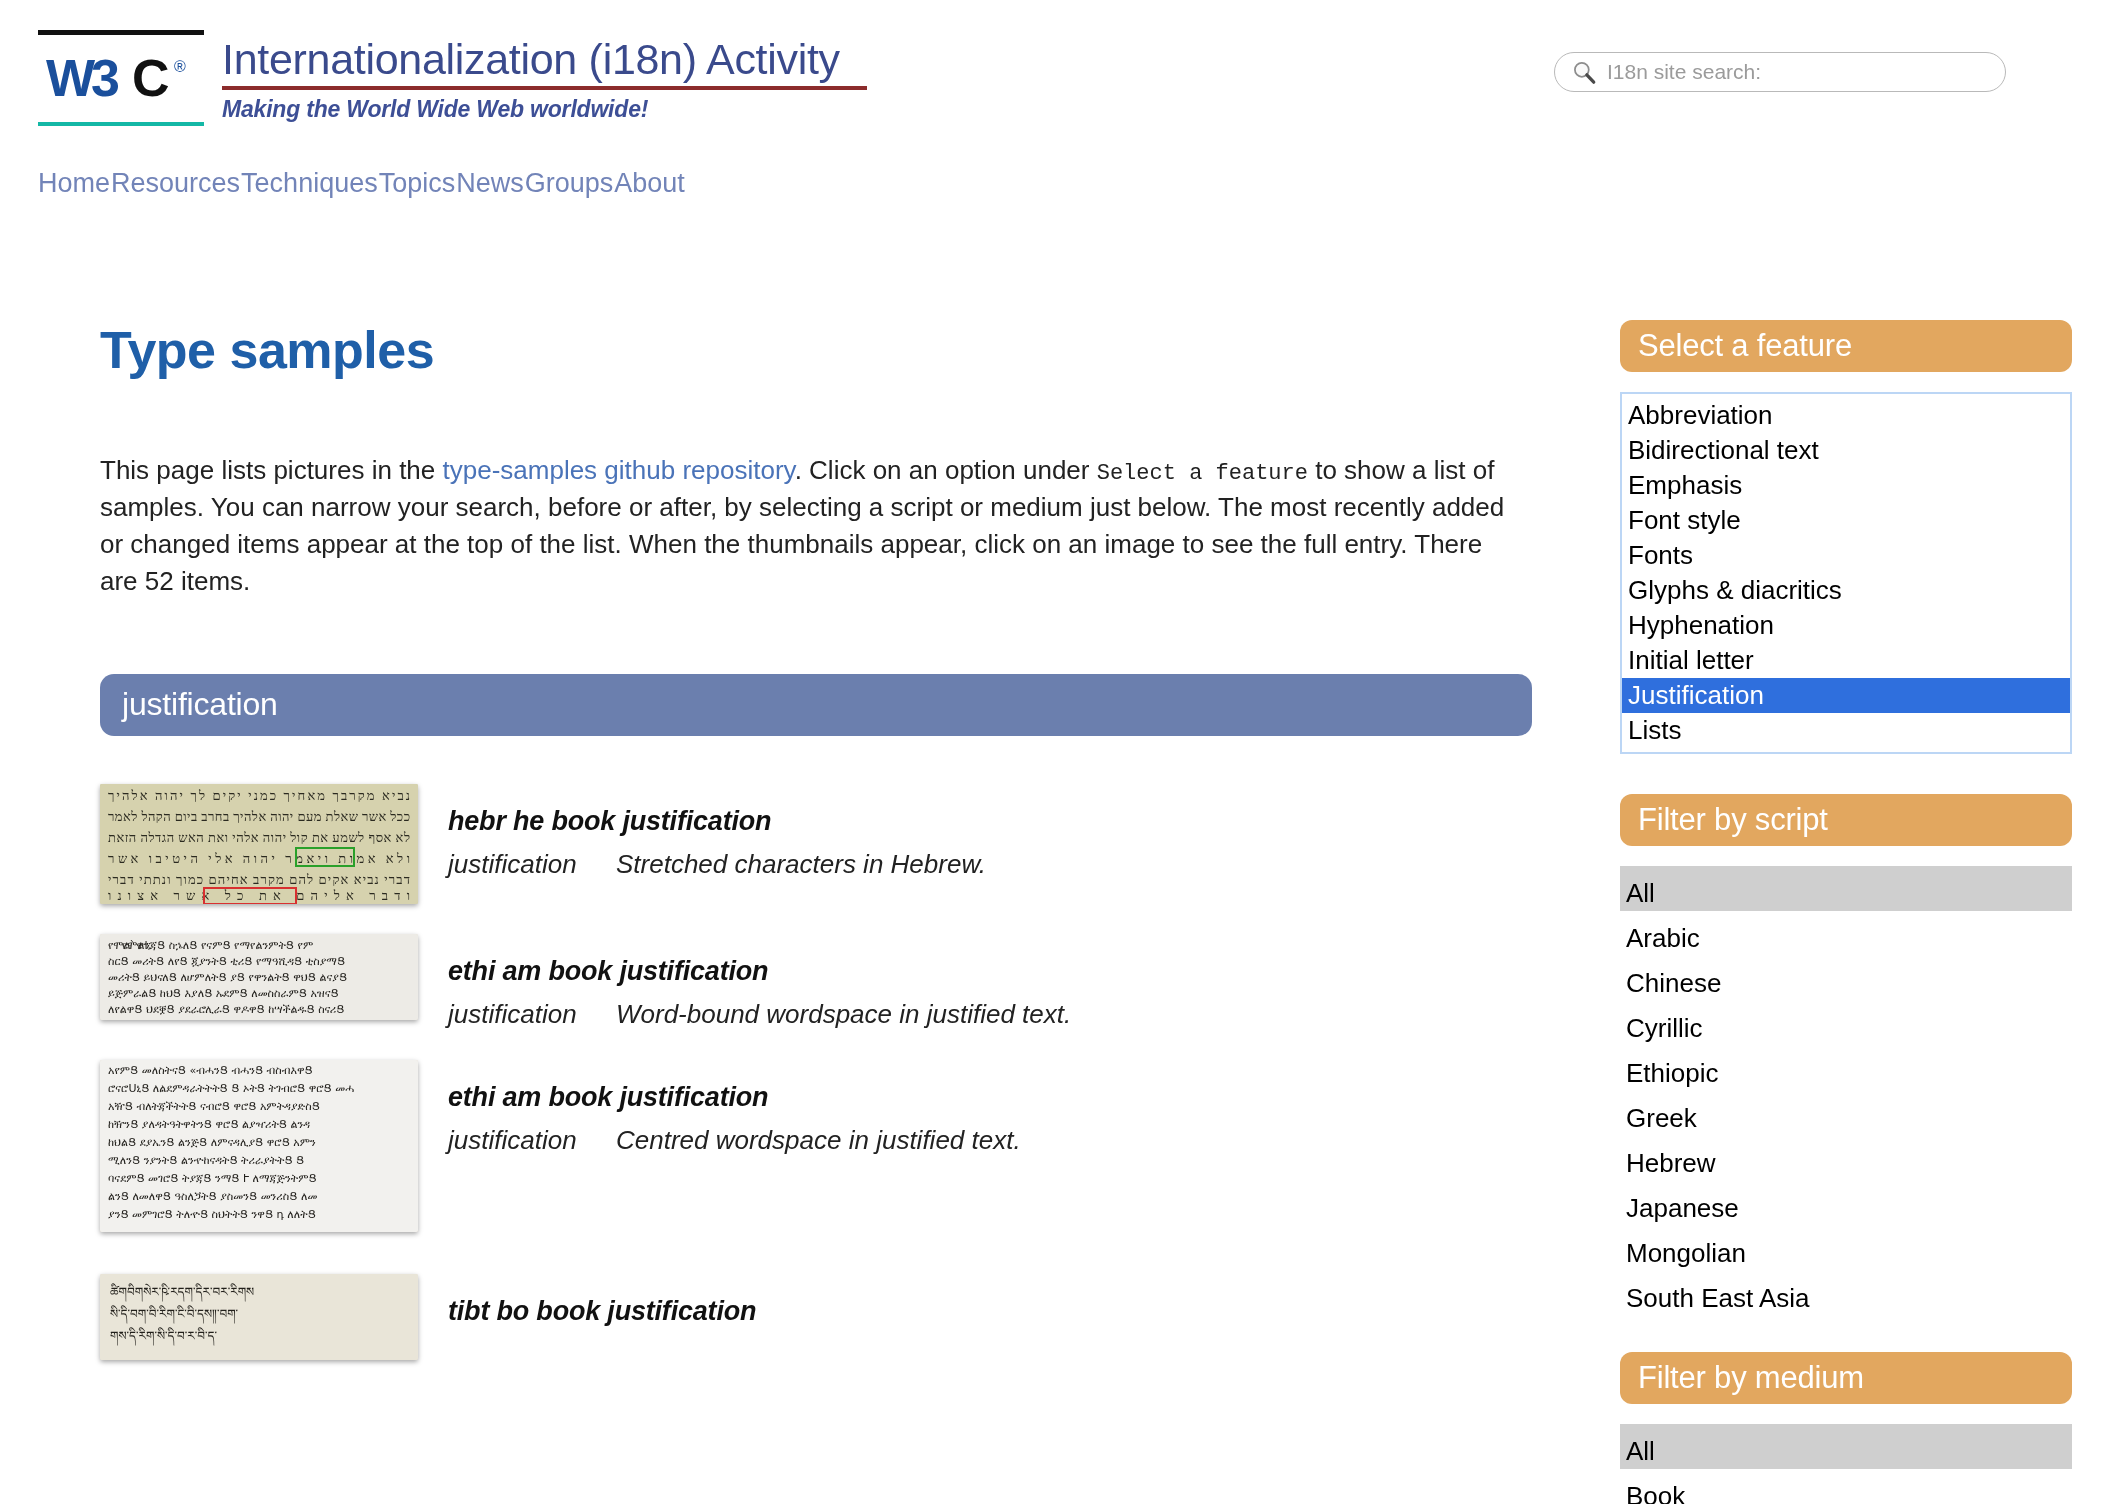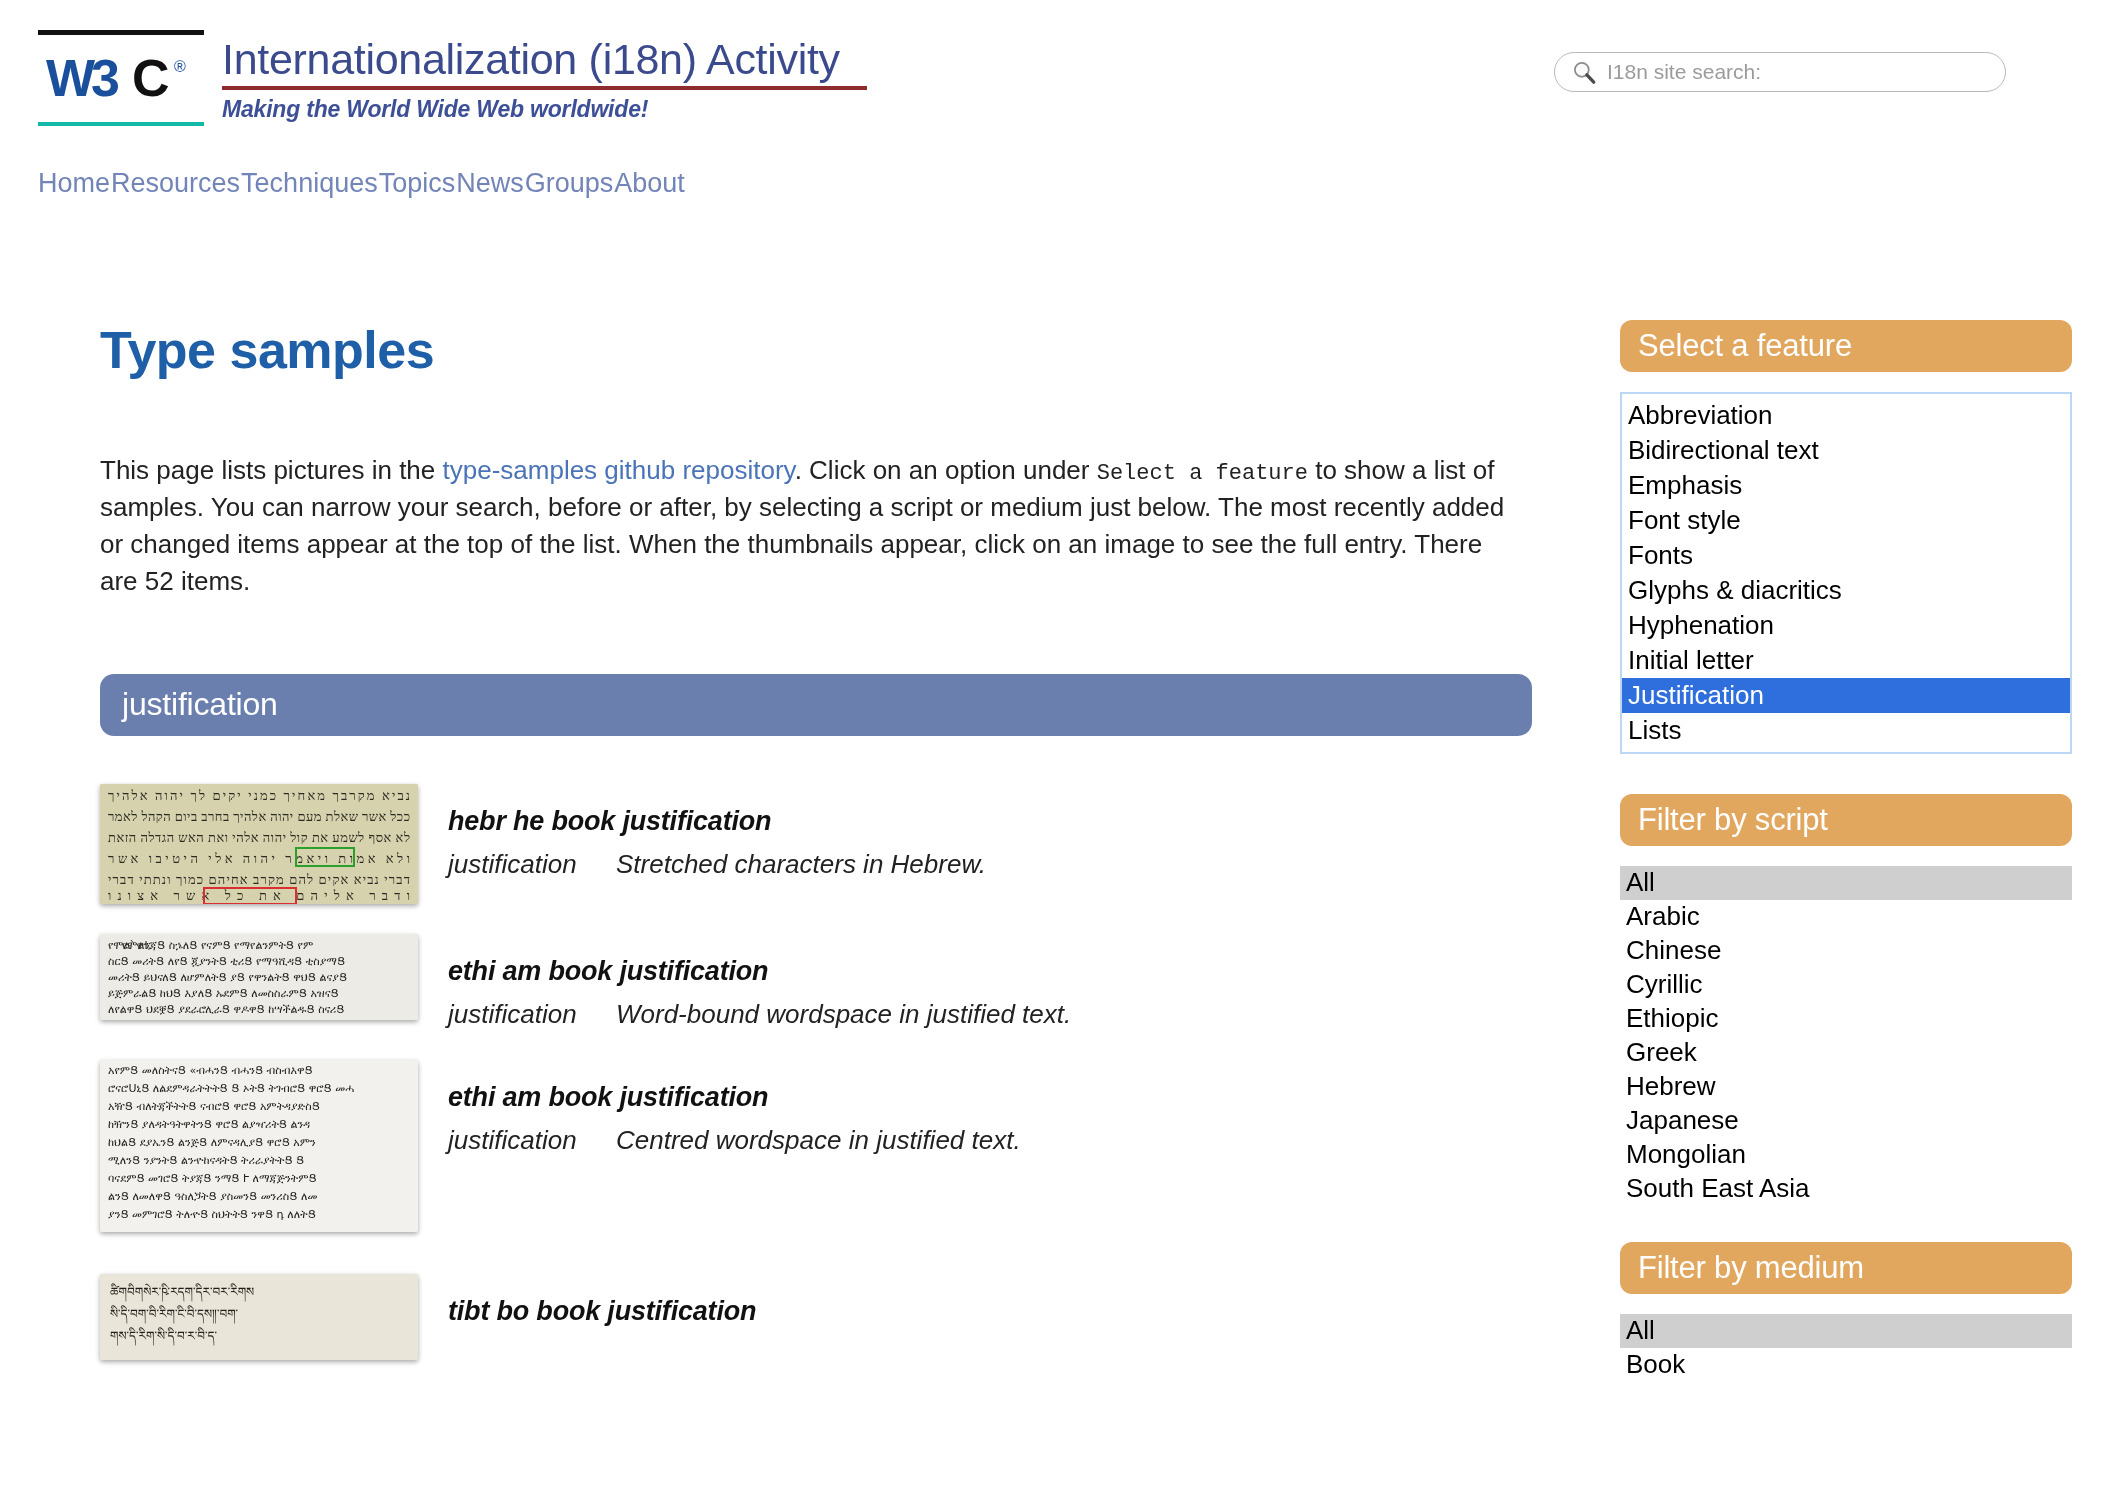--- a/index.html
+++ b/index.html
@@ -110,21 +110,21 @@
     padding:4px 0 4px 0; margin-bottom:40px;
   }
   .listbox .opt {
     font-size:26px; color:#000; padding:1px 0 1px 6px; line-height:1.27;
     white-space:nowrap;
   }
   .listbox .opt.selected { background:#2f6fdd; color:#fff; }
 
   .plainlist { margin-bottom:36px; }
   .plainlist .opt {
-    font-size:26px; color:#000; padding:0 0 1px 6px; line-height:1.27;
+    font-size:26px; color:#000; padding:11px 0 1px 6px; line-height:1.27;
     white-space:nowrap;
   }
   .plainlist .opt.highlight { background:#cfcfcf; }
 </style>
 </head>
 <body>
 
 <div class="page">
 
   <div class="masthead">

